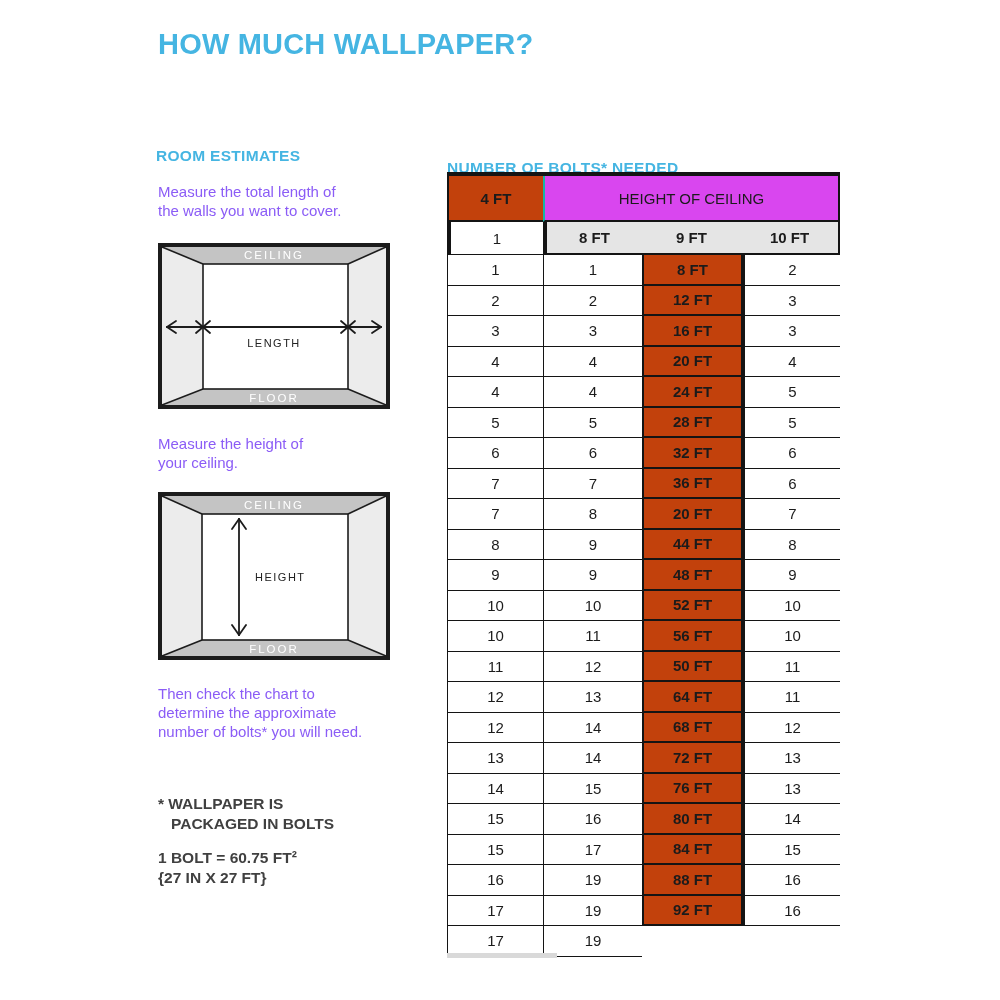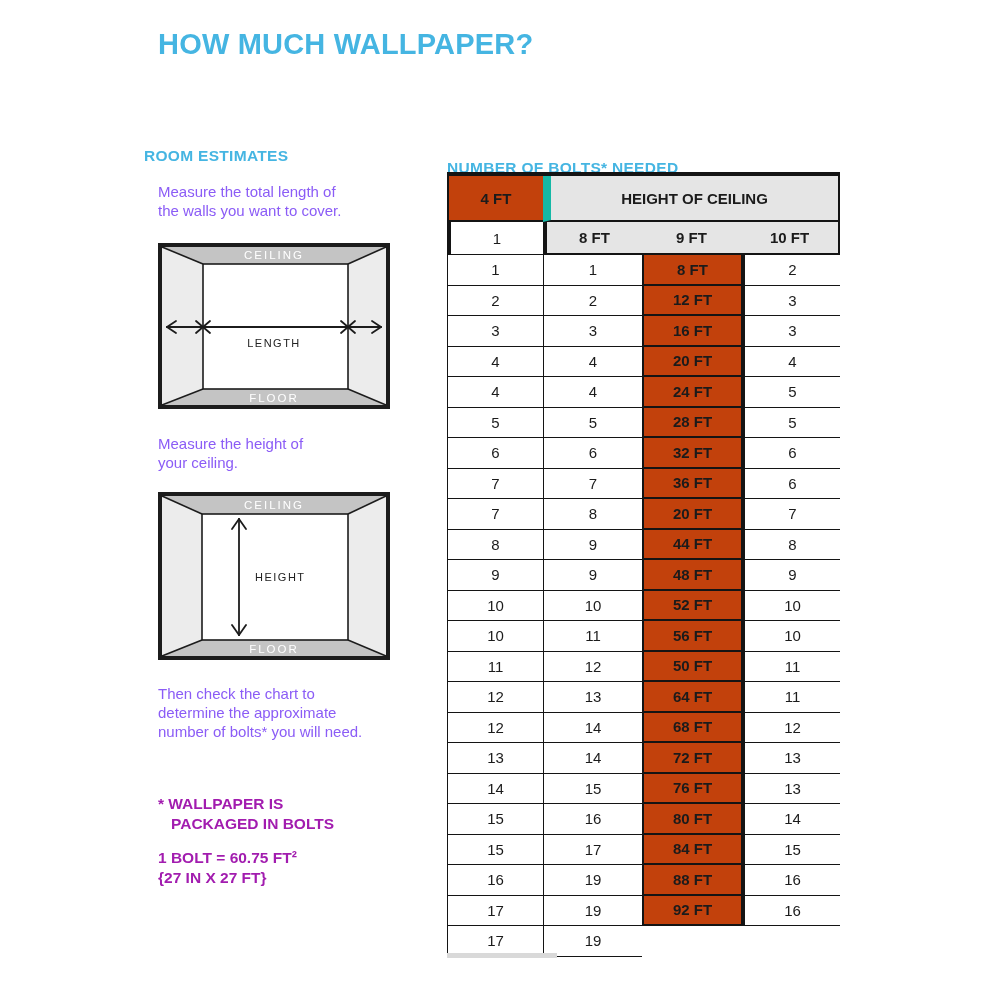--- a/index.html
+++ b/index.html
@@ -3,57 +3,57 @@
 <meta charset="utf-8">
 <style>
   * { margin:0; padding:0; box-sizing:border-box; }
   html,body { background:#fff; }
   body { width:1000px; height:1000px; position:relative; font-family:"Liberation Sans", sans-serif; color:#1b1b1b; }
   .abs { position:absolute; }
 
   .page-title { left:158px; top:28px; font-size:29px; font-weight:bold; letter-spacing:0.2px; color:#45B5E2; }
   .sec-title  { font-size:15.5px; font-weight:bold; letter-spacing:0.3px; color:#45B5E2; }
   .para       { font-size:15px; line-height:19px; color:#8b5cf6; }
-  .bold-note  { font-size:15.5px; font-weight:bold; line-height:20px; color:#a21caf; }
+  .bold-note  { font-size:15.5px; font-weight:bold; line-height:20px; color:#404040; }
   .indent     { padding-left:13px; }
 
   
   .tbl {
     left:447px; top:172px;
     display:grid;
     grid-template-columns:96px 99px 99px 99px;
     grid-template-rows:46px 33px;
     grid-auto-rows:30.5px;
     border-top:4px solid #141414;
   }
   .cell { display:flex; align-items:center; justify-content:center; font-size:15px; }
   .hdr-label { grid-row:1/3; grid-column:1; background:#E5E5E5; border-left:2px solid #141414;
                border-bottom:2px solid #141414; font-weight:bold; text-align:center; line-height:19px; }
-  .hoc  { grid-row:1; grid-column:2/5; background:#e5e5e5; font-weight:bold;
-          border-left:8px solid #14b8a6; border-right:2px solid #141414; border-bottom:2px solid #141414; }
+  .hoc  { grid-row:1; grid-column:2/5; background:#d946ef; font-weight:normal;
+          border-left:2px solid #14b8a6; border-right:2px solid #141414; border-bottom:2px solid #141414; }
   .sub  { grid-row:2; background:#E5E5E5; font-weight:bold; border-bottom:2px solid #141414; }
   .sub1 { grid-column:2; border-left:4px solid #141414; }
   .sub2 { grid-column:3; }
   .sub3 { grid-column:4; border-right:2px solid #141414; }
   .wall { background:#c2410c; font-weight:bold; border-left:2px solid #141414; border-bottom:2px solid #141414; }
   .b8   { border-left:4px solid #141414; border-bottom:1.5px solid #141414; }
   .b9,.b10 { border-left:1.5px solid #141414; border-bottom:1.5px solid #141414; }
   .tbl-title { left:447px; top:159px; width:393px; text-align:left; }
   .tbl-shadow { left:447px; top:953px; width:110px; height:5px; background:#D9D9D9; }
 
   svg text { font-family:"Liberation Sans", sans-serif; }
   .room-line { stroke:#1c1c1c; stroke-width:1.6; }
   .arrow-line { stroke:#1c1c1c; stroke-width:1.8; fill:none; stroke-linecap:round; }
 </style>
 </head>
 <body>
 
 <div class="abs page-title">HOW MUCH WALLPAPER?</div>
 
-<div class="abs sec-title" style="left:144px; top:147px;">ROOM ESTIMATES</div>
+<div class="abs sec-title" style="left:156px; top:147px;">ROOM ESTIMATES</div>
 
 <div class="abs para" style="left:158px; top:182px;">
   <div>Measure the total length of</div>
   <div>the walls you want to cover.</div>
 </div>
 
 <svg class="abs" style="left:158px; top:243px;" width="232" height="166" viewBox="0 0 232 166">
   <rect x="2" y="2" width="228" height="162" fill="#ECECEC" stroke="#1c1c1c" stroke-width="4"></rect>
   <polygon points="4,4 228,4 190,21 45,21" fill="#C4C4C4"></polygon>
   <polygon points="4,162 228,162 190,146 45,146" fill="#C4C4C4"></polygon>

